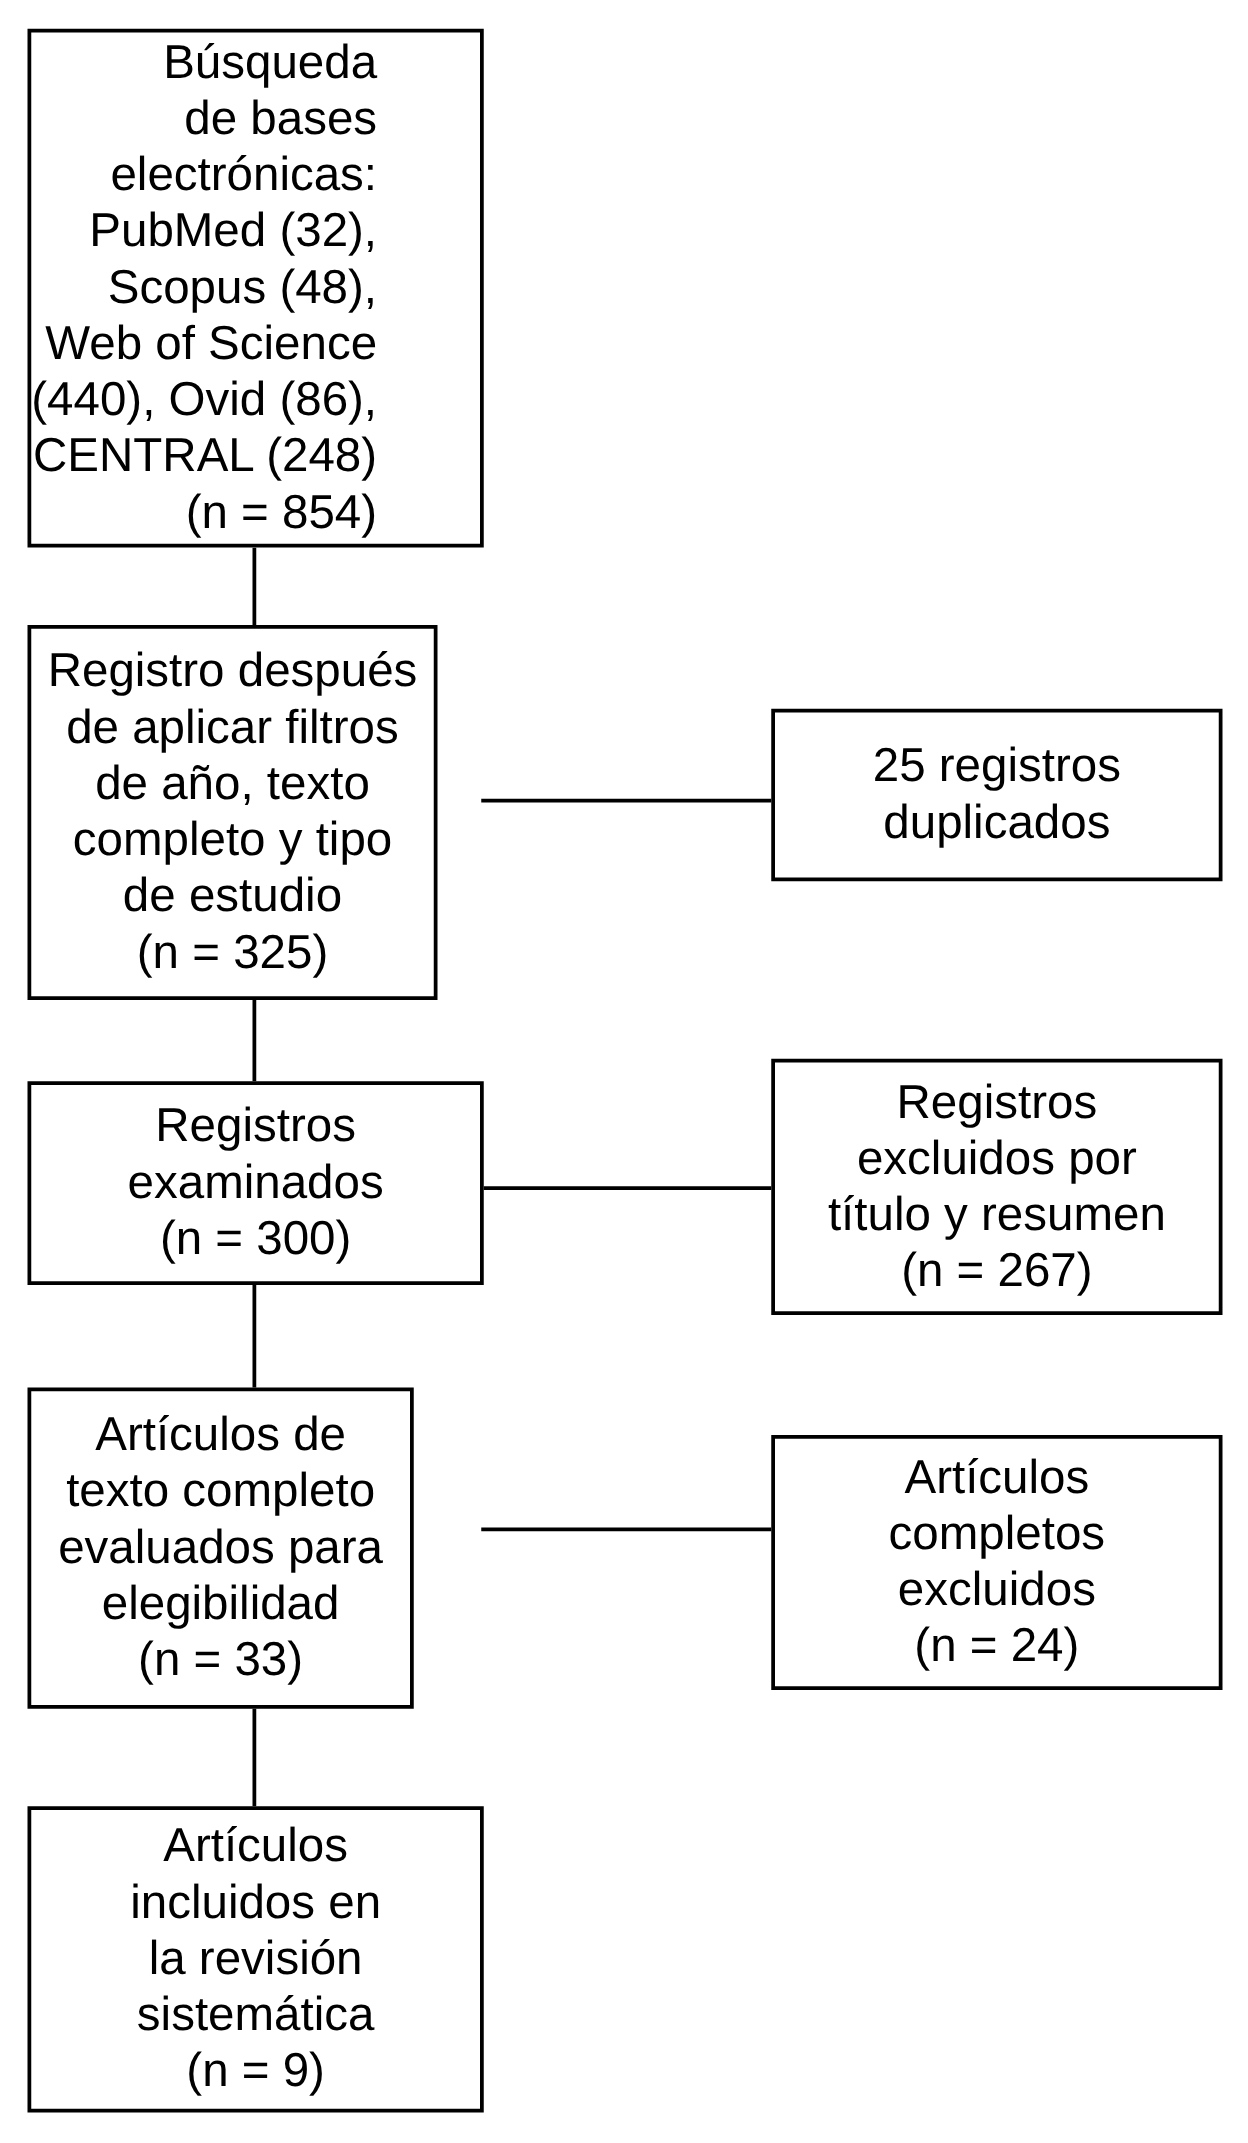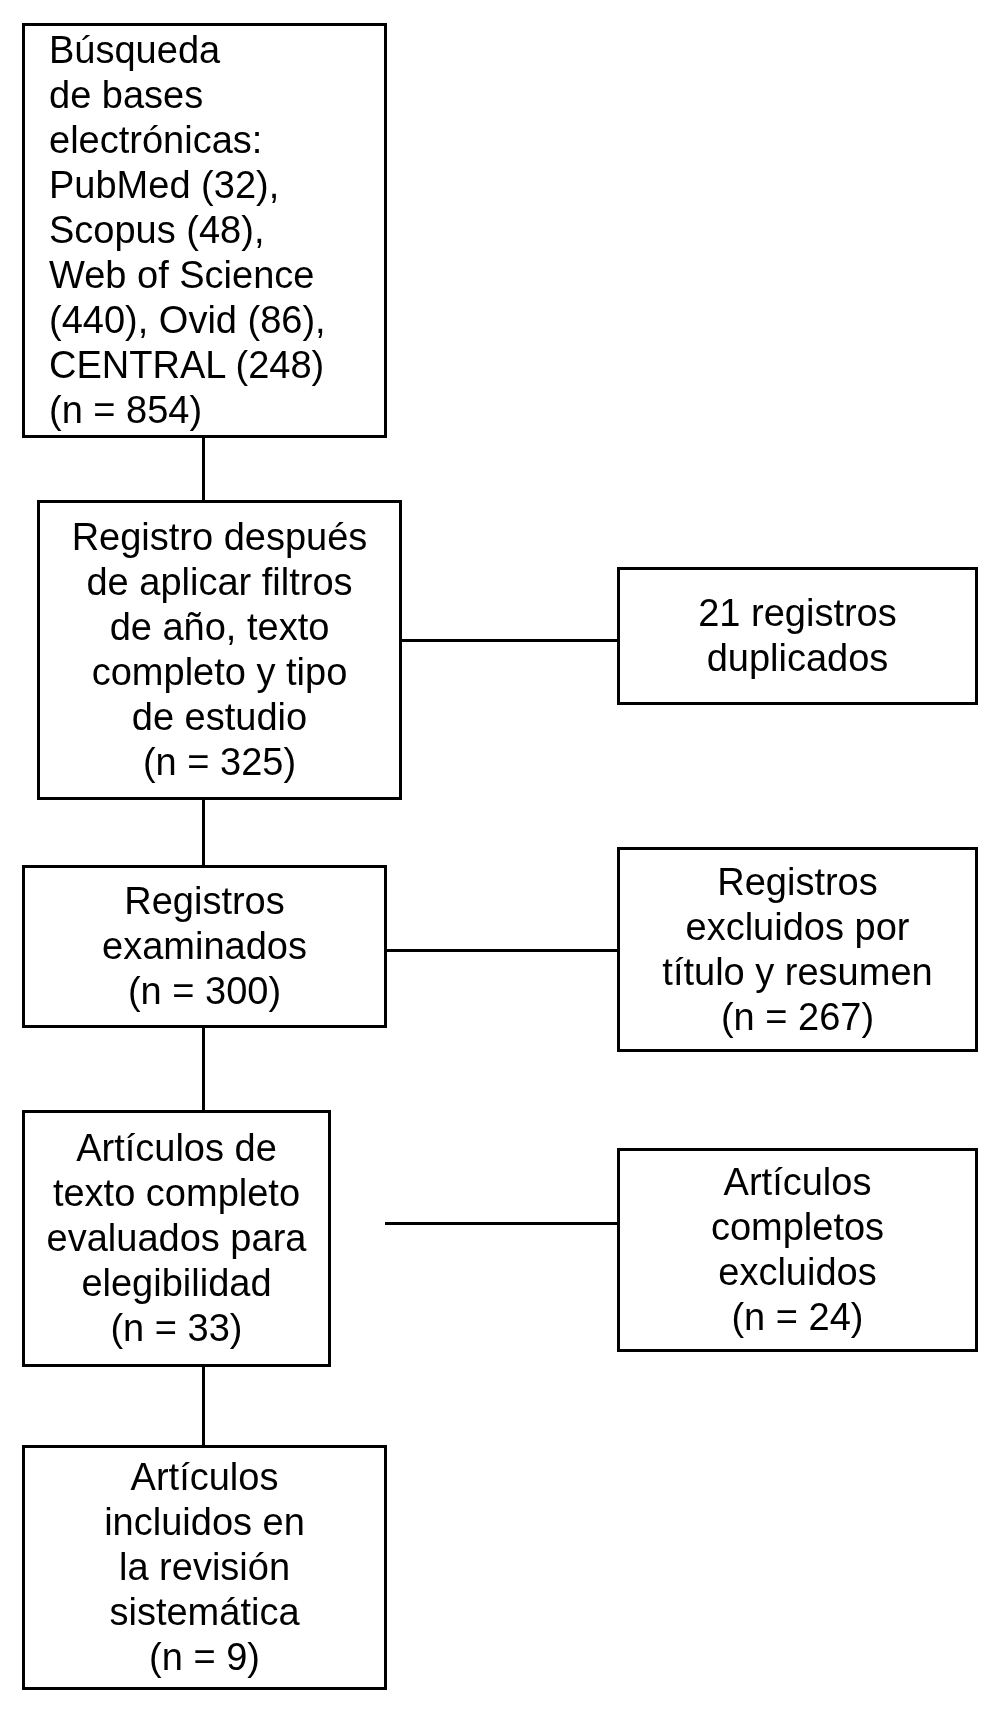--- a/index.html
+++ b/index.html
@@ -28,22 +28,22 @@
     line-height: 45px;
     z-index: 2;
   }
   .box .txt {
     display: block;
     white-space: pre-line;
     text-align: center;
   }
   
   .b1 { left: 22px;  top: 23px;   width: 365px; height: 415px; justify-content: flex-start; }
-  .b1 .txt { text-align: left; padding-left: 24px; }
-  .b2 { left: 22px;  top: 500px;  width: 365px; height: 300px; margin-left: 15px; }
+  .b1 .txt { text-align: right; }
+  .b2 { left: 22px;  top: 500px;  width: 328px; height: 300px; }
   .b3 { left: 22px;  top: 865px;  width: 365px; height: 163px; }
   .b4 { left: 22px;  top: 1110px; width: 309px; height: 257px; }
   .b5 { left: 22px;  top: 1445px; width: 365px; height: 245px; }
   
   .r1 { left: 617px; top: 567px;  width: 361px; height: 138px; }
   .r2 { left: 617px; top: 847px;  width: 361px; height: 205px; }
   .r3 { left: 617px; top: 1148px; width: 361px; height: 204px; }
   
   .vline {
     position: absolute;
@@ -110,21 +110,21 @@
 
   <div class="box b5">
     <span class="txt">Artículos
 incluidos en
 la revisión
 sistemática
 (n = 9)</span>
   </div>
 
   <div class="box r1">
-    <span class="txt">21 registros
+    <span class="txt">25 registros
 duplicados</span>
   </div>
 
   <div class="box r2">
     <span class="txt">Registros
 excluidos por
 título y resumen
 (n = 267)</span>
   </div>
 

